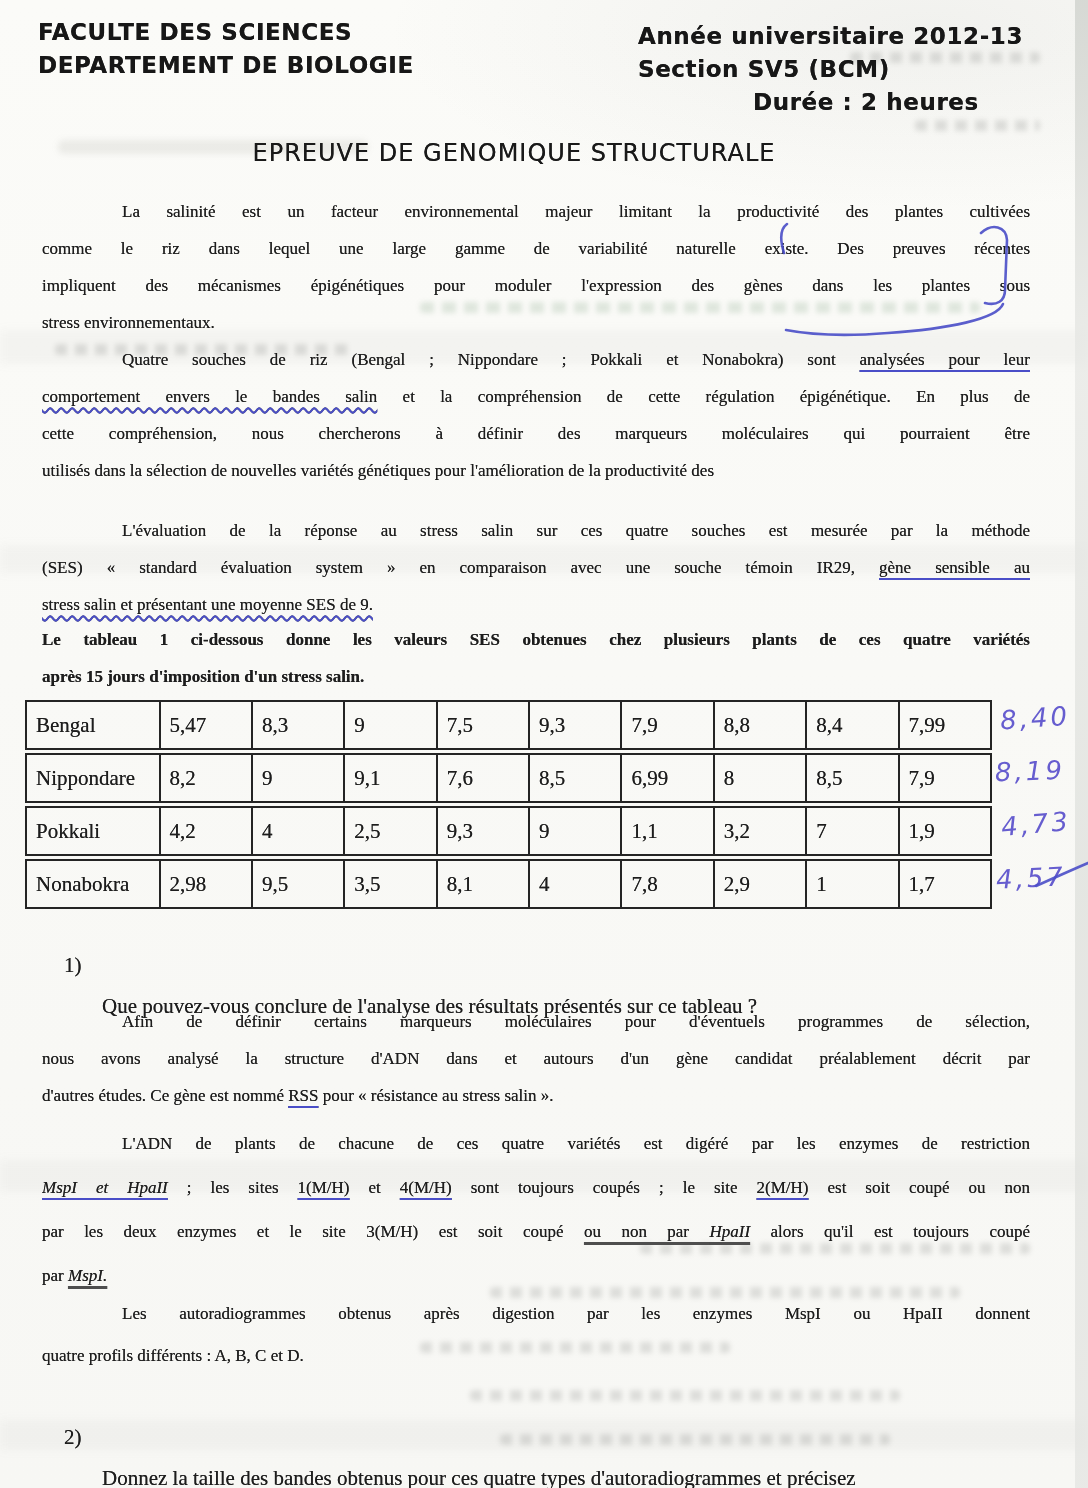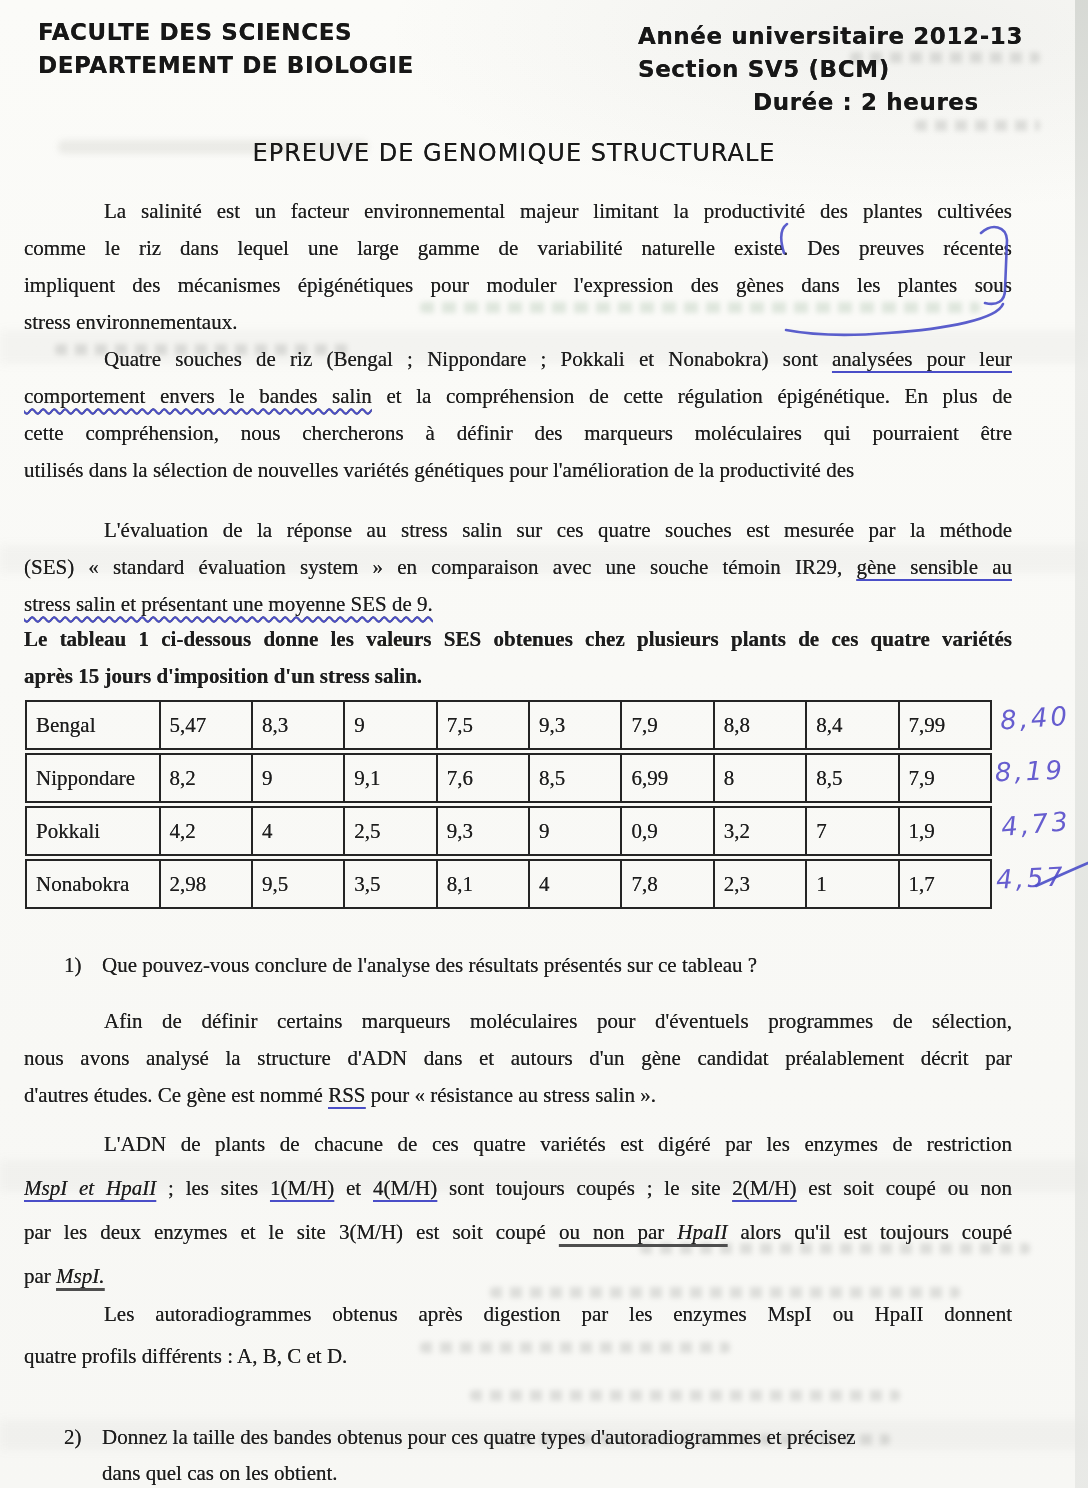--- a/index.html
+++ b/index.html
@@ -23,38 +23,38 @@
   }
   .hdr-right .hdr-line:nth-child(3) { padding-left:115px; }
   .doc-title {
     position:absolute; left:0; right:60px; top:139px; text-align:center;
     font-family:"DejaVu Sans","Liberation Sans",sans-serif;
     font-weight:normal; font-size:24px; letter-spacing:1px; color:#191919;
     text-shadow:0 0 .6px rgba(0,0,0,.8);
   }
 
   
-  .para { position:absolute; left:24px; width:988px; font-size:21px; }
+  .para { position:absolute; left:42px; width:988px; font-size:17px; }
   .para .line { text-align:justify; text-align-last:justify; height:var(--lh); overflow:hidden; line-height:var(--lh); }
   .para .line:last-child { text-align-last:left; }
   .para { --lh:37px; }
   .indent-first .line:first-child { text-indent:80px; }
   #p1 { top:193px; }
   #p2 { top:341px; }
   #p3 { top:512px; }
   #p4 { top:621px;font-weight:bold; }
   #p5 { top:1003px; }
   #p6 { top:1122px; --lh:44px; }
   #p7 { top:1293px; --lh:42px; }
 
   
   .question { position:absolute; left:64px; width:958px; font-size:21px; display:flex; }
   .q-num { width:38px; flex:none; line-height:36px; }
   .q-lines { flex:1; }
-  .question .line { line-height:36px; }
+  .question .line { line-height:36px;margin-top:41px; }
   #q1 { top:947px; }
   #q2 { top:1419px; }
 
   
   .i  { }
   .ub { text-decoration:underline; text-decoration-color:#4a4ec8; text-decoration-thickness:2px; text-underline-offset:5px; }
   .uw { text-decoration:underline; text-decoration-style:wavy; text-decoration-color:#4a4ec8; text-decoration-thickness:1.6px; text-underline-offset:5px; }
   .ud { text-decoration:underline; text-decoration-color:#4e4e4e; text-decoration-thickness:2.5px; text-underline-offset:5px; }
   .i.ub, .i.ud { font-style:italic; }
 
@@ -183,34 +183,34 @@
           <td>8,5</td>
           <td>7,9</td>
         </tr>
         <tr>
           <td>Pokkali</td>
           <td>4,2</td>
           <td>4</td>
           <td>2,5</td>
           <td>9,3</td>
           <td>9</td>
-          <td>0,9</td>
+          <td>1,1</td>
           <td>3,2</td>
           <td>7</td>
           <td>1,9</td>
         </tr>
         <tr>
           <td>Nonabokra</td>
           <td>2,98</td>
           <td>9,5</td>
           <td>3,5</td>
           <td>8,1</td>
           <td>4</td>
           <td>7,8</td>
-          <td>2,3</td>
+          <td>2,9</td>
           <td>1</td>
           <td>1,7</td>
         </tr>
       </tbody>
   </table>
 
   <span id="note1" class="note">8,40</span>
   <span id="note2" class="note">8,19</span>
   <span id="note3" class="note">4,73</span>
   <span id="note4" class="note">4,57</span>

